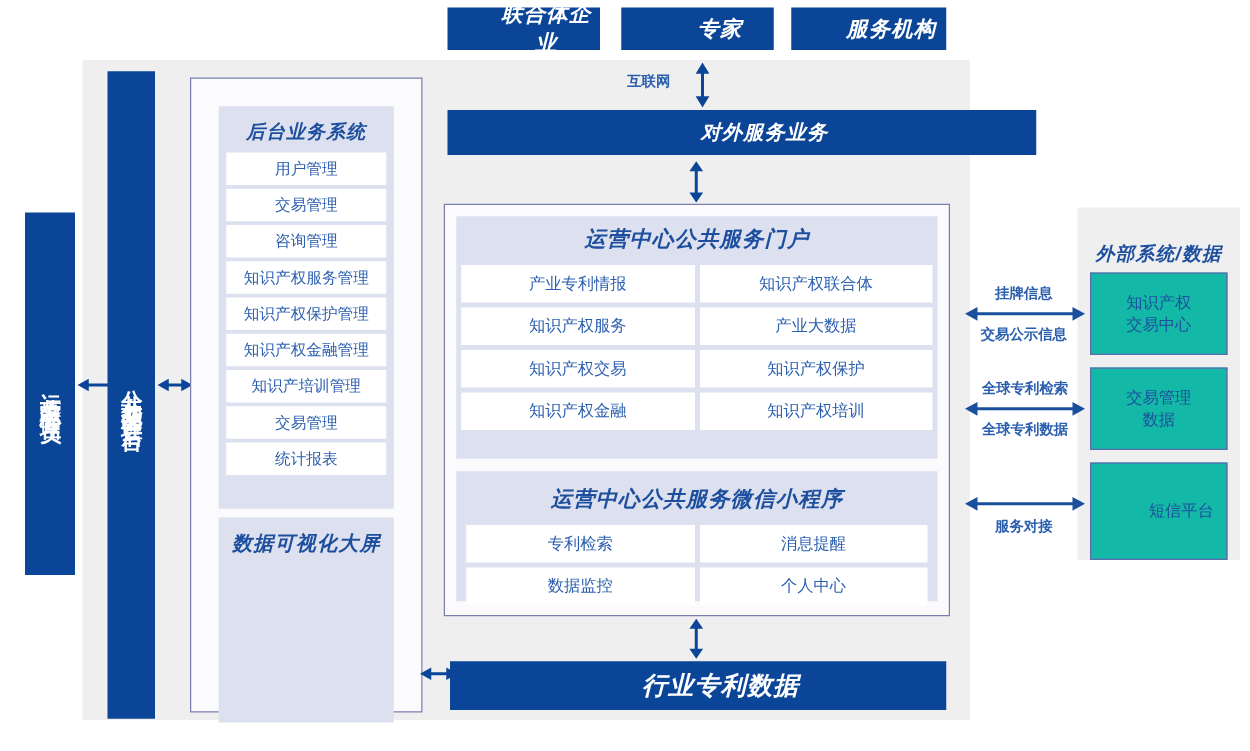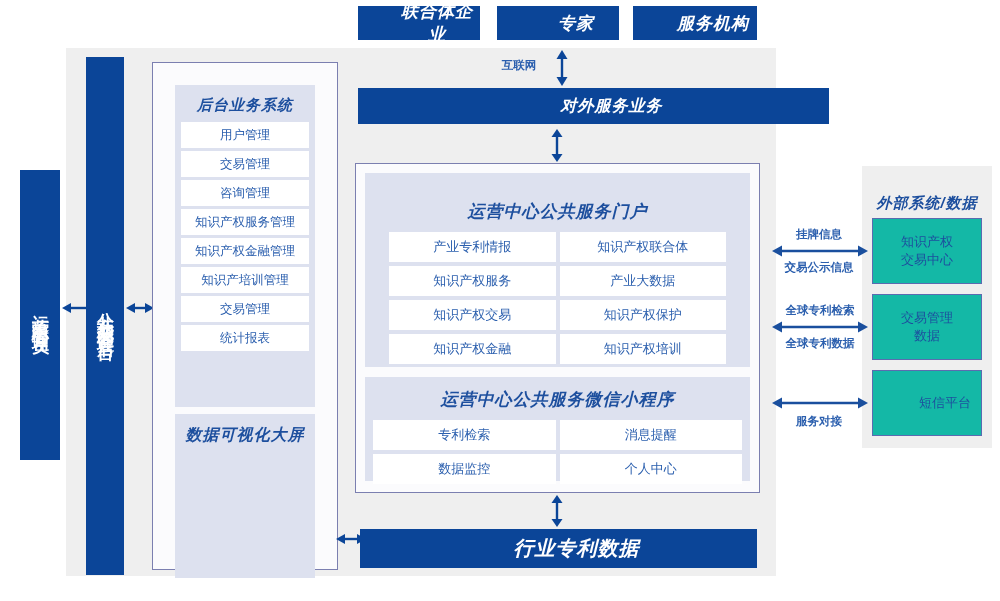--- a/index.html
+++ b/index.html
@@ -163,41 +163,42 @@
 
   <div class="abs panel-outline" style="left:152px;top:62px;width:186px;height:508px;padding:22px;">
 
     <div class="group-box" style="height:322px;">
       <div class="group-title">后台业务系统</div>
       <div>
         <div class="cell">用户管理</div>
         <div class="cell">交易管理</div>
         <div class="cell">咨询管理</div>
         <div class="cell">知识产权服务管理</div>
+        <div class="cell">知识产权保护管理</div>
         <div class="cell">知识产权金融管理</div>
         <div class="cell">知识产培训管理</div>
         <div class="cell">交易管理</div>
         <div class="cell">统计报表</div>
       </div>
     </div>
 
     <div class="group-box" style="height:164px;margin-top:7px;">
       <div class="group-title" style="font-size:16px;">数据可视化大屏</div>
     </div>
   </div>
 
   <svg class="abs" style="left:336px;top:531px;width:30px;height:16px;" viewBox="0 0 30 16">
     <line x1="5" y1="8" x2="25" y2="8" stroke="#0b4598" stroke-width="2.4"></line>
     <polygon points="0,8 9,3 9,13" fill="#0b4598"></polygon>
     <polygon points="30,8 21,3 21,13" fill="#0b4598"></polygon>
   </svg>
 
   <div class="abs panel-outline" style="left:355px;top:163px;width:405px;height:330px;padding:9px;">
 
-    <div class="group-box" style="height:194px;padding:24px;">
+    <div class="group-box" style="height:194px;padding:4px;">
       <div class="group-title" style="font-size:17px;padding:3px 0 9px 0;">运营中心公共服务门户</div>
       <div class="grid2">
         <div class="cell">产业专利情报</div>
         <div class="cell">知识产权联合体</div>
         <div class="cell">知识产权服务</div>
         <div class="cell">产业大数据</div>
         <div class="cell">知识产权交易</div>
         <div class="cell">知识产权保护</div>
         <div class="cell">知识产权金融</div>
         <div class="cell">知识产权培训</div>
@@ -232,21 +233,21 @@
       <span>知识产权</span><br>
       <span>交易中心</span>
     </span>
   </div>
   <div class="abs ext-box" style="left:872px;top:294px;width:110px;height:66px;">
     <span>
       <span>交易管理</span><br>
       <span>数据</span>
     </span>
   </div>
-  <div class="abs ext-box" style="left:872px;top:370px;width:110px;height:66px;padding-left:36px;">
+  <div class="abs ext-box" style="left:872px;top:370px;width:110px;height:78px;padding-left:36px;">
     <span>短信平台</span>
   </div>
 
   <div class="abs alabel" style="left:776px;top:227px;width:86px;">挂牌信息</div>
   <svg class="abs" style="left:772px;top:243px;width:96px;height:16px;" viewBox="0 0 96 16">
     <line x1="6" y1="8" x2="90" y2="8" stroke="#1a4f9e" stroke-width="2.4"></line>
     <polygon points="0,8 10,2.5 10,13.5" fill="#1a4f9e"></polygon>
     <polygon points="96,8 86,2.5 86,13.5" fill="#1a4f9e"></polygon>
   </svg>
   <div class="abs alabel" style="left:769px;top:260px;width:100px;">交易公示信息</div>

